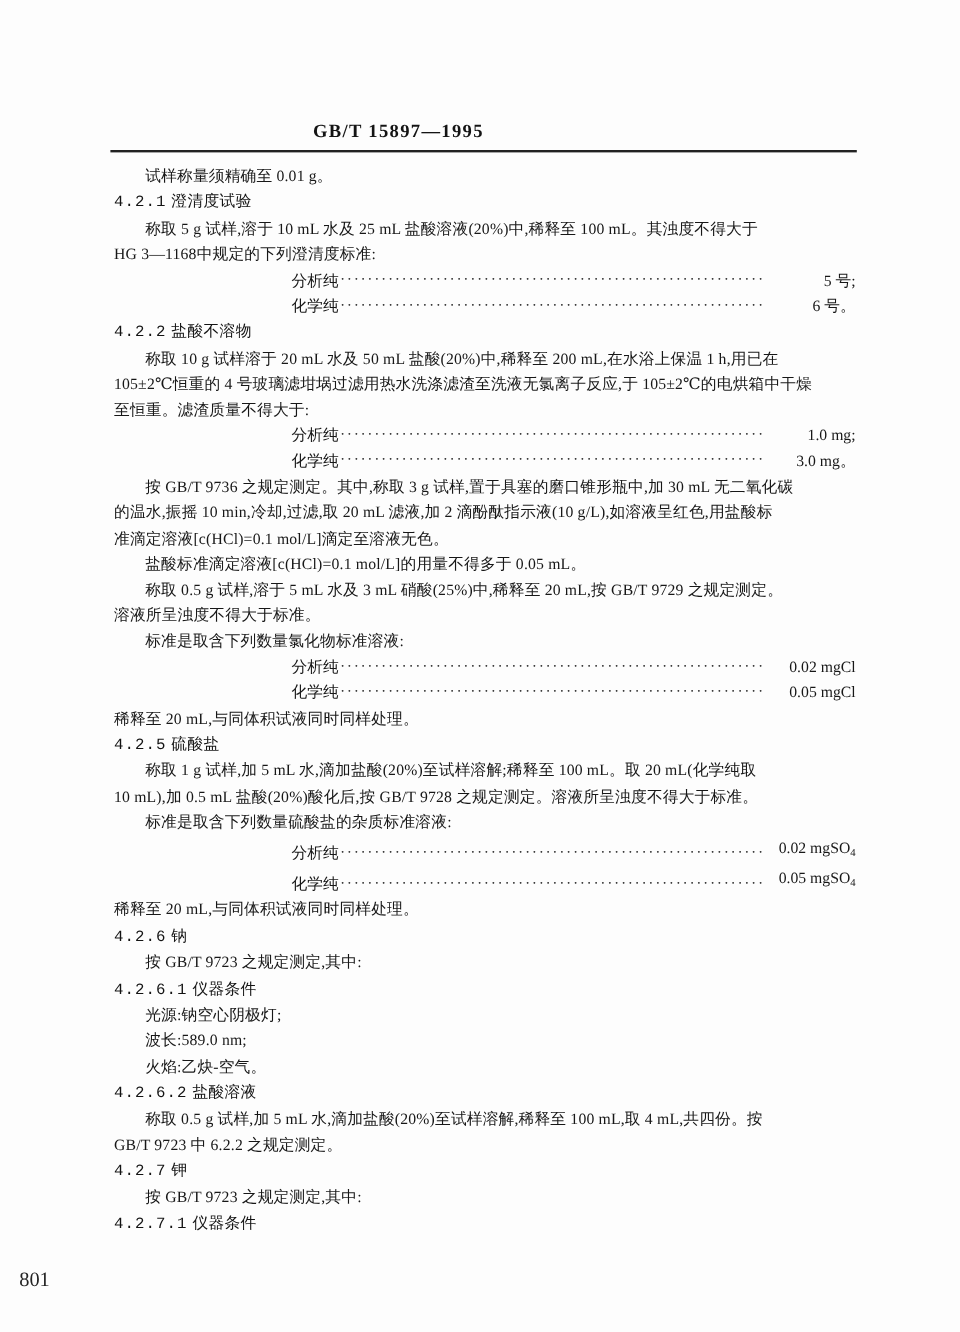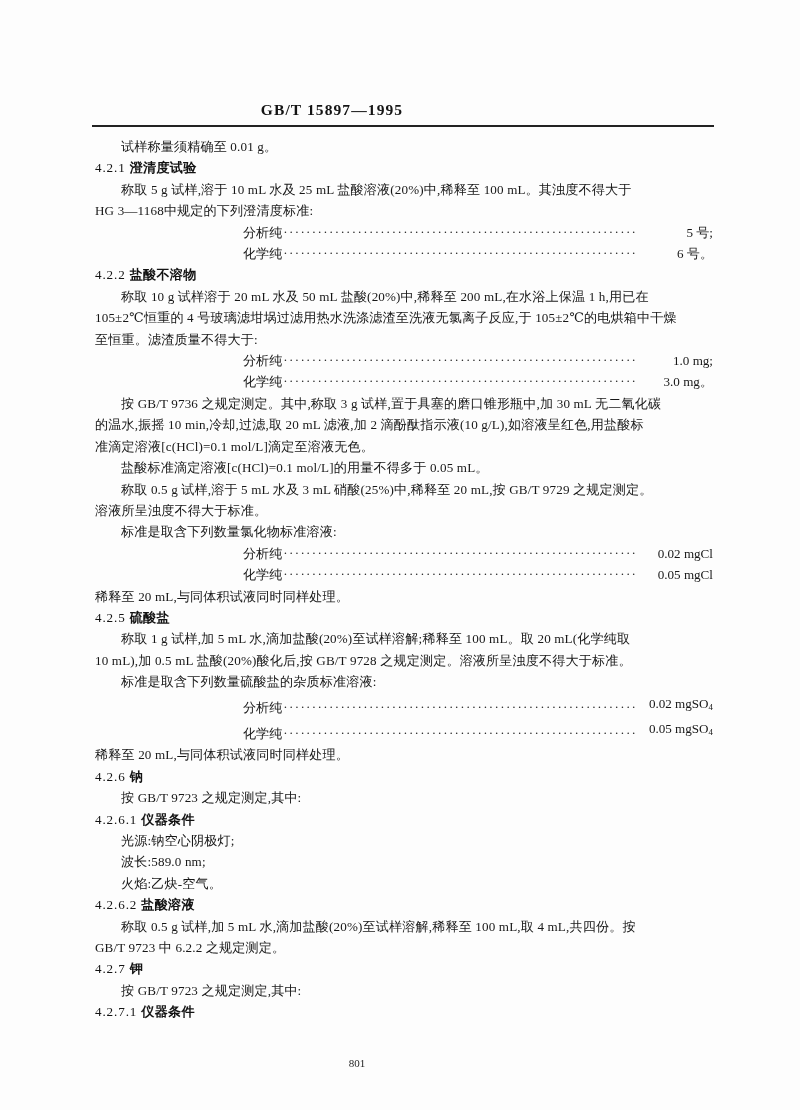--- a/index.html
+++ b/index.html
@@ -78,22 +78,22 @@
   .line.indent1 { padding-left: 26px; }
   .line.indent-sm { padding-left: 26px; }
 
   .heading {
     font-size: 13.1px;
     line-height: 21.4px;
     letter-spacing: 0.3px;
     white-space: nowrap;
     color: #131313;
   }
-  .heading .num { letter-spacing: 0.9px; }
-  .heading .txt { padding-left: 4px; font-weight: 700; }
+  .heading .num { letter-spacing: 0.9px; font-family: Liberation Mono, monospace; }
+  .heading .txt { padding-left: 4px; font-weight: 400; }
 
   
   .leader-row {
     display: flex;
     align-items: flex-end;
     font-size: 13.1px;
     line-height: 21.4px;
     padding-left: 148px;
     white-space: nowrap;
     color: #171717;
@@ -108,25 +108,25 @@
     color: #2a2a2a;
     position: relative;
     top: -1px;
   }
   .leader-row .lead-value { flex: none; }
   sub { font-size: 0.68em; vertical-align: -0.28em; }
 
   
   .page-number {
     position: absolute;
-    left: 0;
+    left: 16px;
     top: 1057px;
     width: 714px;
-    text-align: center;
-    font-size: 11px;
+    text-align: left;
+    font-size: 17px;
     font-family: "Liberation Serif", serif;
     color: #242424;
     z-index: 2;
   }
 </style>
 </head>
 <body>
 
 <div class="page">
 

